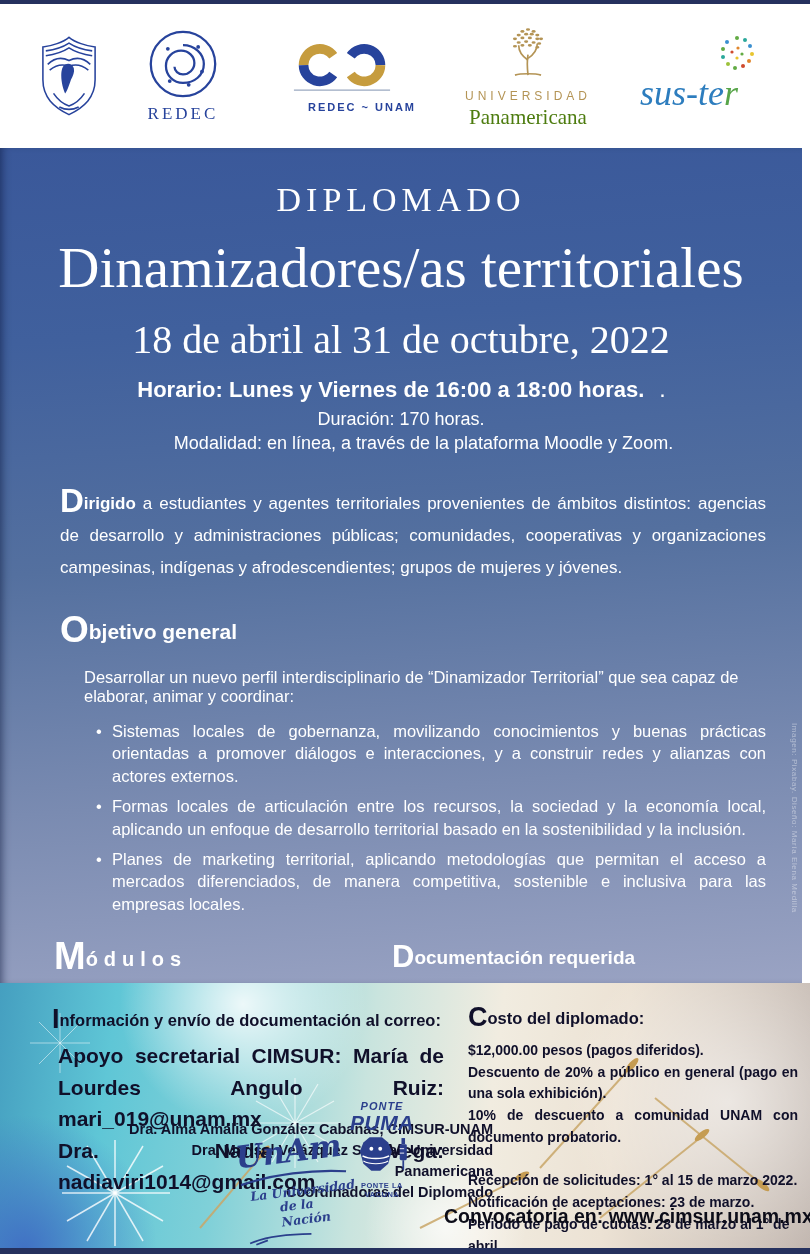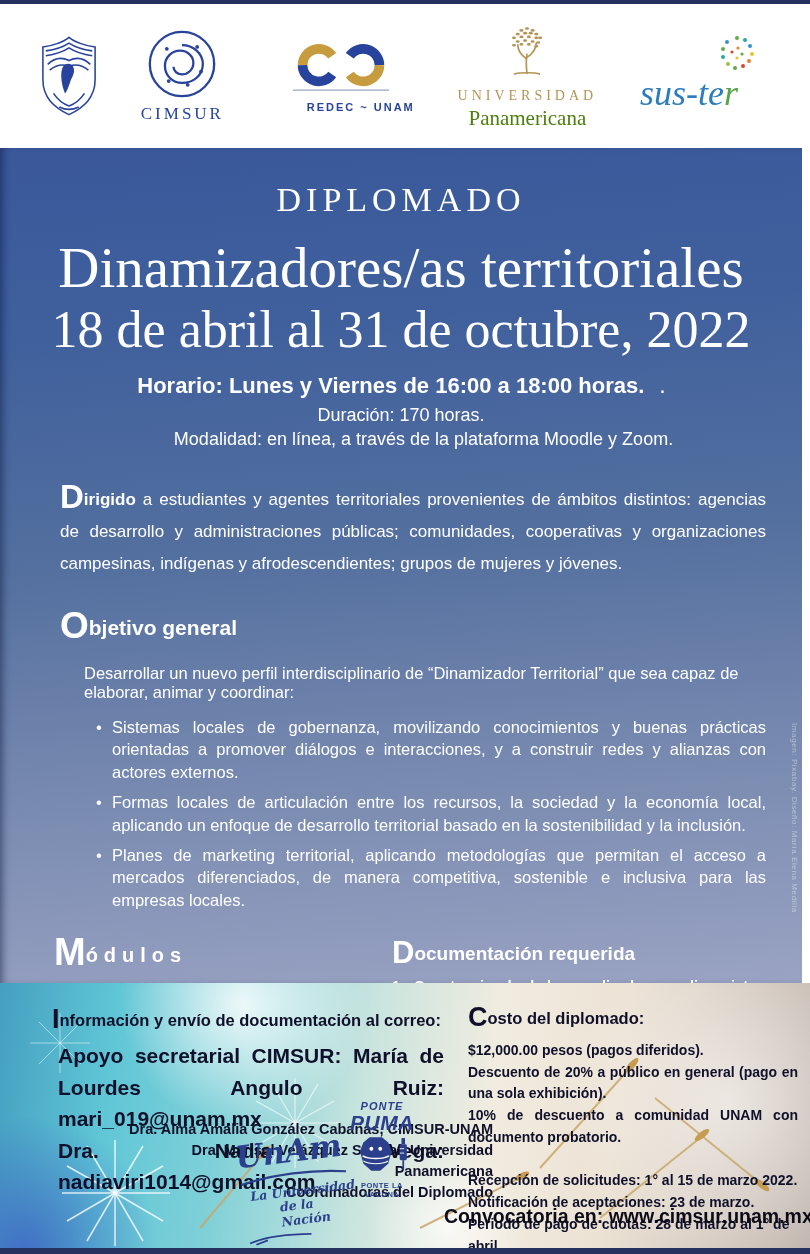--- a/index.html
+++ b/index.html
@@ -8,35 +8,35 @@
   .edge-line{position:absolute;left:0;right:0;background:#25315e;}
   .edge-top{top:0;height:4px;}
   .edge-bottom{bottom:0;height:6px;}
 
   
   .logo-row{position:absolute;top:4px;left:0;width:810px;height:144px;background:#fff;
             display:flex;align-items:center;justify-content:space-between;padding:0 40px;box-sizing:border-box;}
   .logo{display:flex;flex-direction:column;align-items:center;gap:2px;}
   .cimsur-label{font-family:"Liberation Serif",serif;font-size:17px;letter-spacing:3px;color:#27439c;margin-top:2px;}
   .redec-label{font-size:11px;font-weight:bold;letter-spacing:2px;color:#27439c;margin-top:3px;margin-left:40px;}
-  .pan-top{font-size:14px;letter-spacing:4px;color:#b49455;margin-top:10px;font-family:Liberation Serif, serif;}
+  .pan-top{font-size:12px;letter-spacing:4px;color:#b49455;margin-top:10px;}
   .pan-name{font-family:"Liberation Serif",serif;font-size:21px;color:#4d7c0f;}
   .suster{position:relative;width:130px;height:92px;}
   .suster-dots{position:absolute;top:0;right:10px;}
   .suster-text{position:absolute;bottom:8px;left:0;font-family:"Liberation Serif",serif;
                font-style:italic;font-size:36px;color:#2d7dbe;}
   .suster-text .green{color:#58a54a;}
 
   
   .blue-panel{position:absolute;top:148px;left:0;width:802px;height:835px;color:#fff;
     background:linear-gradient(176deg,#3a589a 0%,#40609d 22%,#54709f 48%,#7a8bb1 75%,#9aa3c3 100%);
     box-shadow:inset 7px 0 9px -5px rgba(8,18,55,.55);box-sizing:border-box;}
   .kicker{margin-top:33px;text-align:center;font-family:"Liberation Serif",serif;font-size:34px;letter-spacing:5px;}
   .big-title{margin-top:16px;text-align:center;font-family:"Liberation Serif",serif;font-size:57px;font-weight:400;}
-  .date-line{text-align:center;font-family:"Liberation Serif",serif;font-size:52px;}
+  .date-line{margin-top:16px;text-align:center;font-family:"Liberation Serif",serif;font-size:40px;}
   .schedule-line{margin-top:14px;text-align:center;font-size:22px;font-weight:bold;}
   .tiny-dot{display:inline-block;margin-left:16px;font-size:16px;}
   .duration-line,.modality-line{margin-top:6px;text-align:center;font-size:18px;}
   .modality-line{margin-top:3px;margin-left:45px;}
 
   .dirigido{margin:34px 36px 0 60px;font-size:17px;line-height:1.88;text-align:justify;}
   .lead-initial{font-size:33px;font-weight:bold;vertical-align:-3px;line-height:0;}
   .lead-bold{font-weight:bold;}
 
   .objetivo{margin:36px 36px 0 60px;}
@@ -128,21 +128,21 @@
     <div class="logo">
       <svg width="72" height="72" viewBox="0 0 76 76">
         <circle cx="38" cy="38" r="34" stroke="#27439c" stroke-width="2.4" fill="none"></circle>
         <path d="M38 18 C50 18 60 27 60 38 C60 50 50 58 38 58 C28 58 20 50 20 40 C20 31 27 24 36 24 C44 24 50 30 50 37 C50 44 44 49 38 49 C33 49 29 45 29 41" stroke="#27439c" stroke-width="2.4" fill="none"></path>
         <circle cx="22" cy="22" r="2" fill="#27439c"></circle>
           <circle cx="54" cy="20" r="2" fill="#27439c"></circle>
         <circle cx="58" cy="46" r="2" fill="#27439c"></circle>
           <circle cx="24" cy="56" r="2" fill="#27439c"></circle>
         <circle cx="44" cy="60" r="2" fill="#27439c"></circle>
       </svg>
-      <div class="cimsur-label">CIMSUR</div>
+      <div class="cimsur-label">REDEC</div>
     </div>
 
     <div class="logo">
       <svg width="100" height="56" viewBox="0 0 104 58">
         <g stroke-width="10" fill="none">
           <path d="M42.9 16.3 A17 17 0 0 0 12 26" stroke="#c69c3e"></path>
           <path d="M12 26 A17 17 0 0 0 42.9 35.7" stroke="#27439c"></path>
           <path d="M61.1 16.3 A17 17 0 0 1 92 26" stroke="#27439c"></path>
           <path d="M92 26 A17 17 0 0 1 61.1 35.7" stroke="#c69c3e"></path>
         </g>

